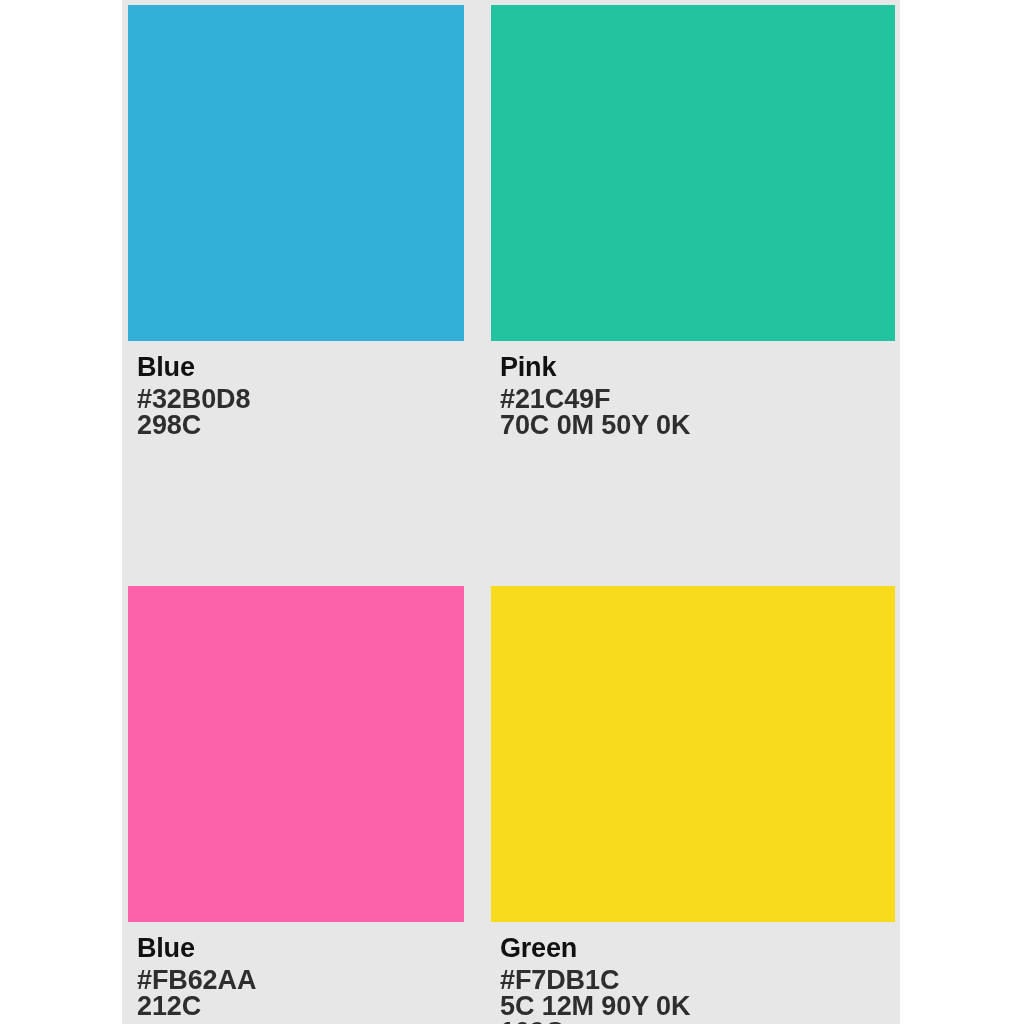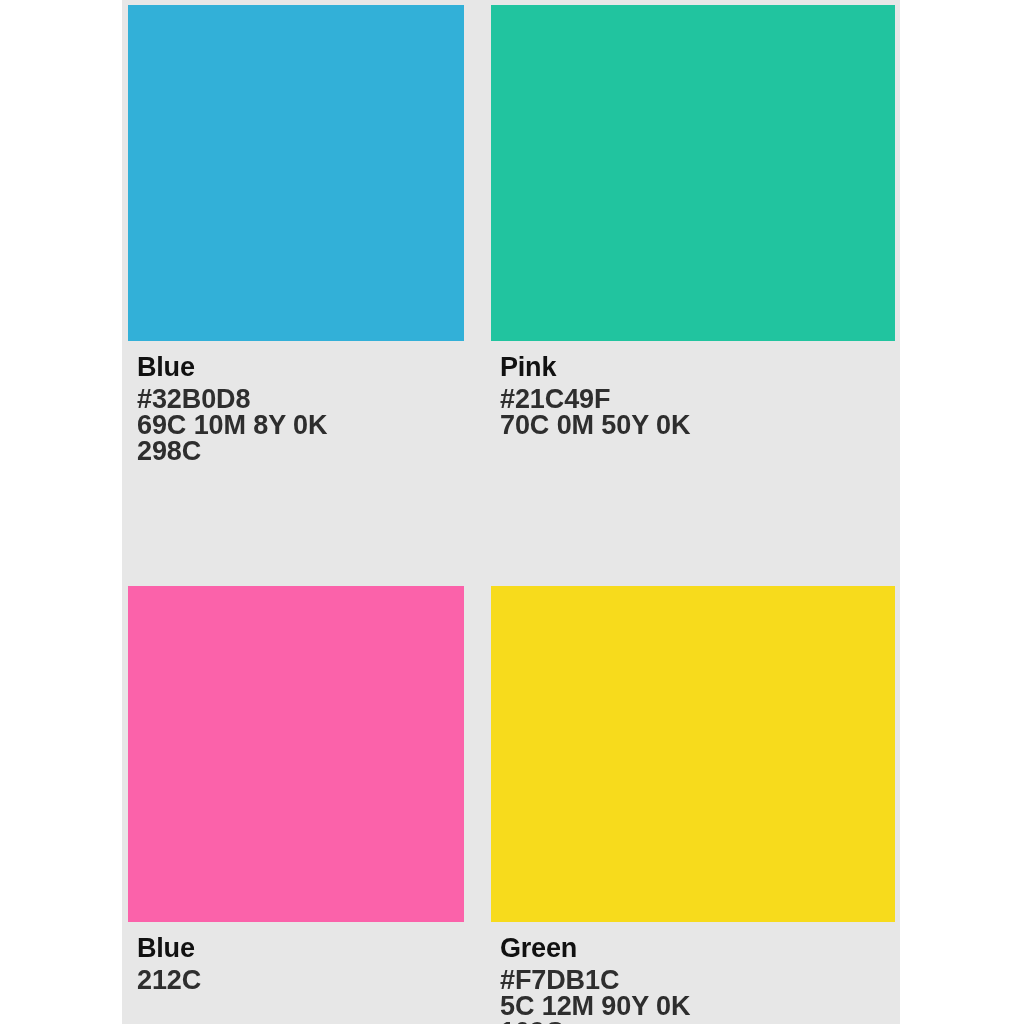--- a/index.html
+++ b/index.html
@@ -86,38 +86,38 @@
 
 <div class="page" style="background: rgb(255, 255, 255);">
   <div class="palette-card" style="background: rgb(231, 231, 231);">
     <div class="swatch-grid">
 
       <div class="swatch-cell">
         <div class="swatch-chip" style="background: rgb(50, 176, 216);"></div>
         <div class="swatch-info">
           <div class="swatch-name">Blue</div>
           <div class="swatch-line">#32B0D8</div>
-          <div class="swatch-line">69C 10M 8Y 0K</div>
           <div class="swatch-line">298C</div>
         </div>
       </div>
 
       <div class="swatch-cell">
         <div class="swatch-chip" style="background: rgb(33, 196, 159);"></div>
         <div class="swatch-info">
           <div class="swatch-name">Pink</div>
           <div class="swatch-line">#21C49F</div>
           <div class="swatch-line">70C 0M 50Y 0K</div>
         </div>
       </div>
 
       <div class="swatch-cell">
         <div class="swatch-chip" style="background: rgb(251, 98, 170);"></div>
         <div class="swatch-info">
           <div class="swatch-name">Blue</div>
+          <div class="swatch-line">#FB62AA</div>
           <div class="swatch-line">212C</div>
         </div>
       </div>
 
       <div class="swatch-cell">
         <div class="swatch-chip" style="background: rgb(247, 219, 28);"></div>
         <div class="swatch-info">
           <div class="swatch-name">Green</div>
           <div class="swatch-line">#F7DB1C</div>
           <div class="swatch-line">5C 12M 90Y 0K</div>

